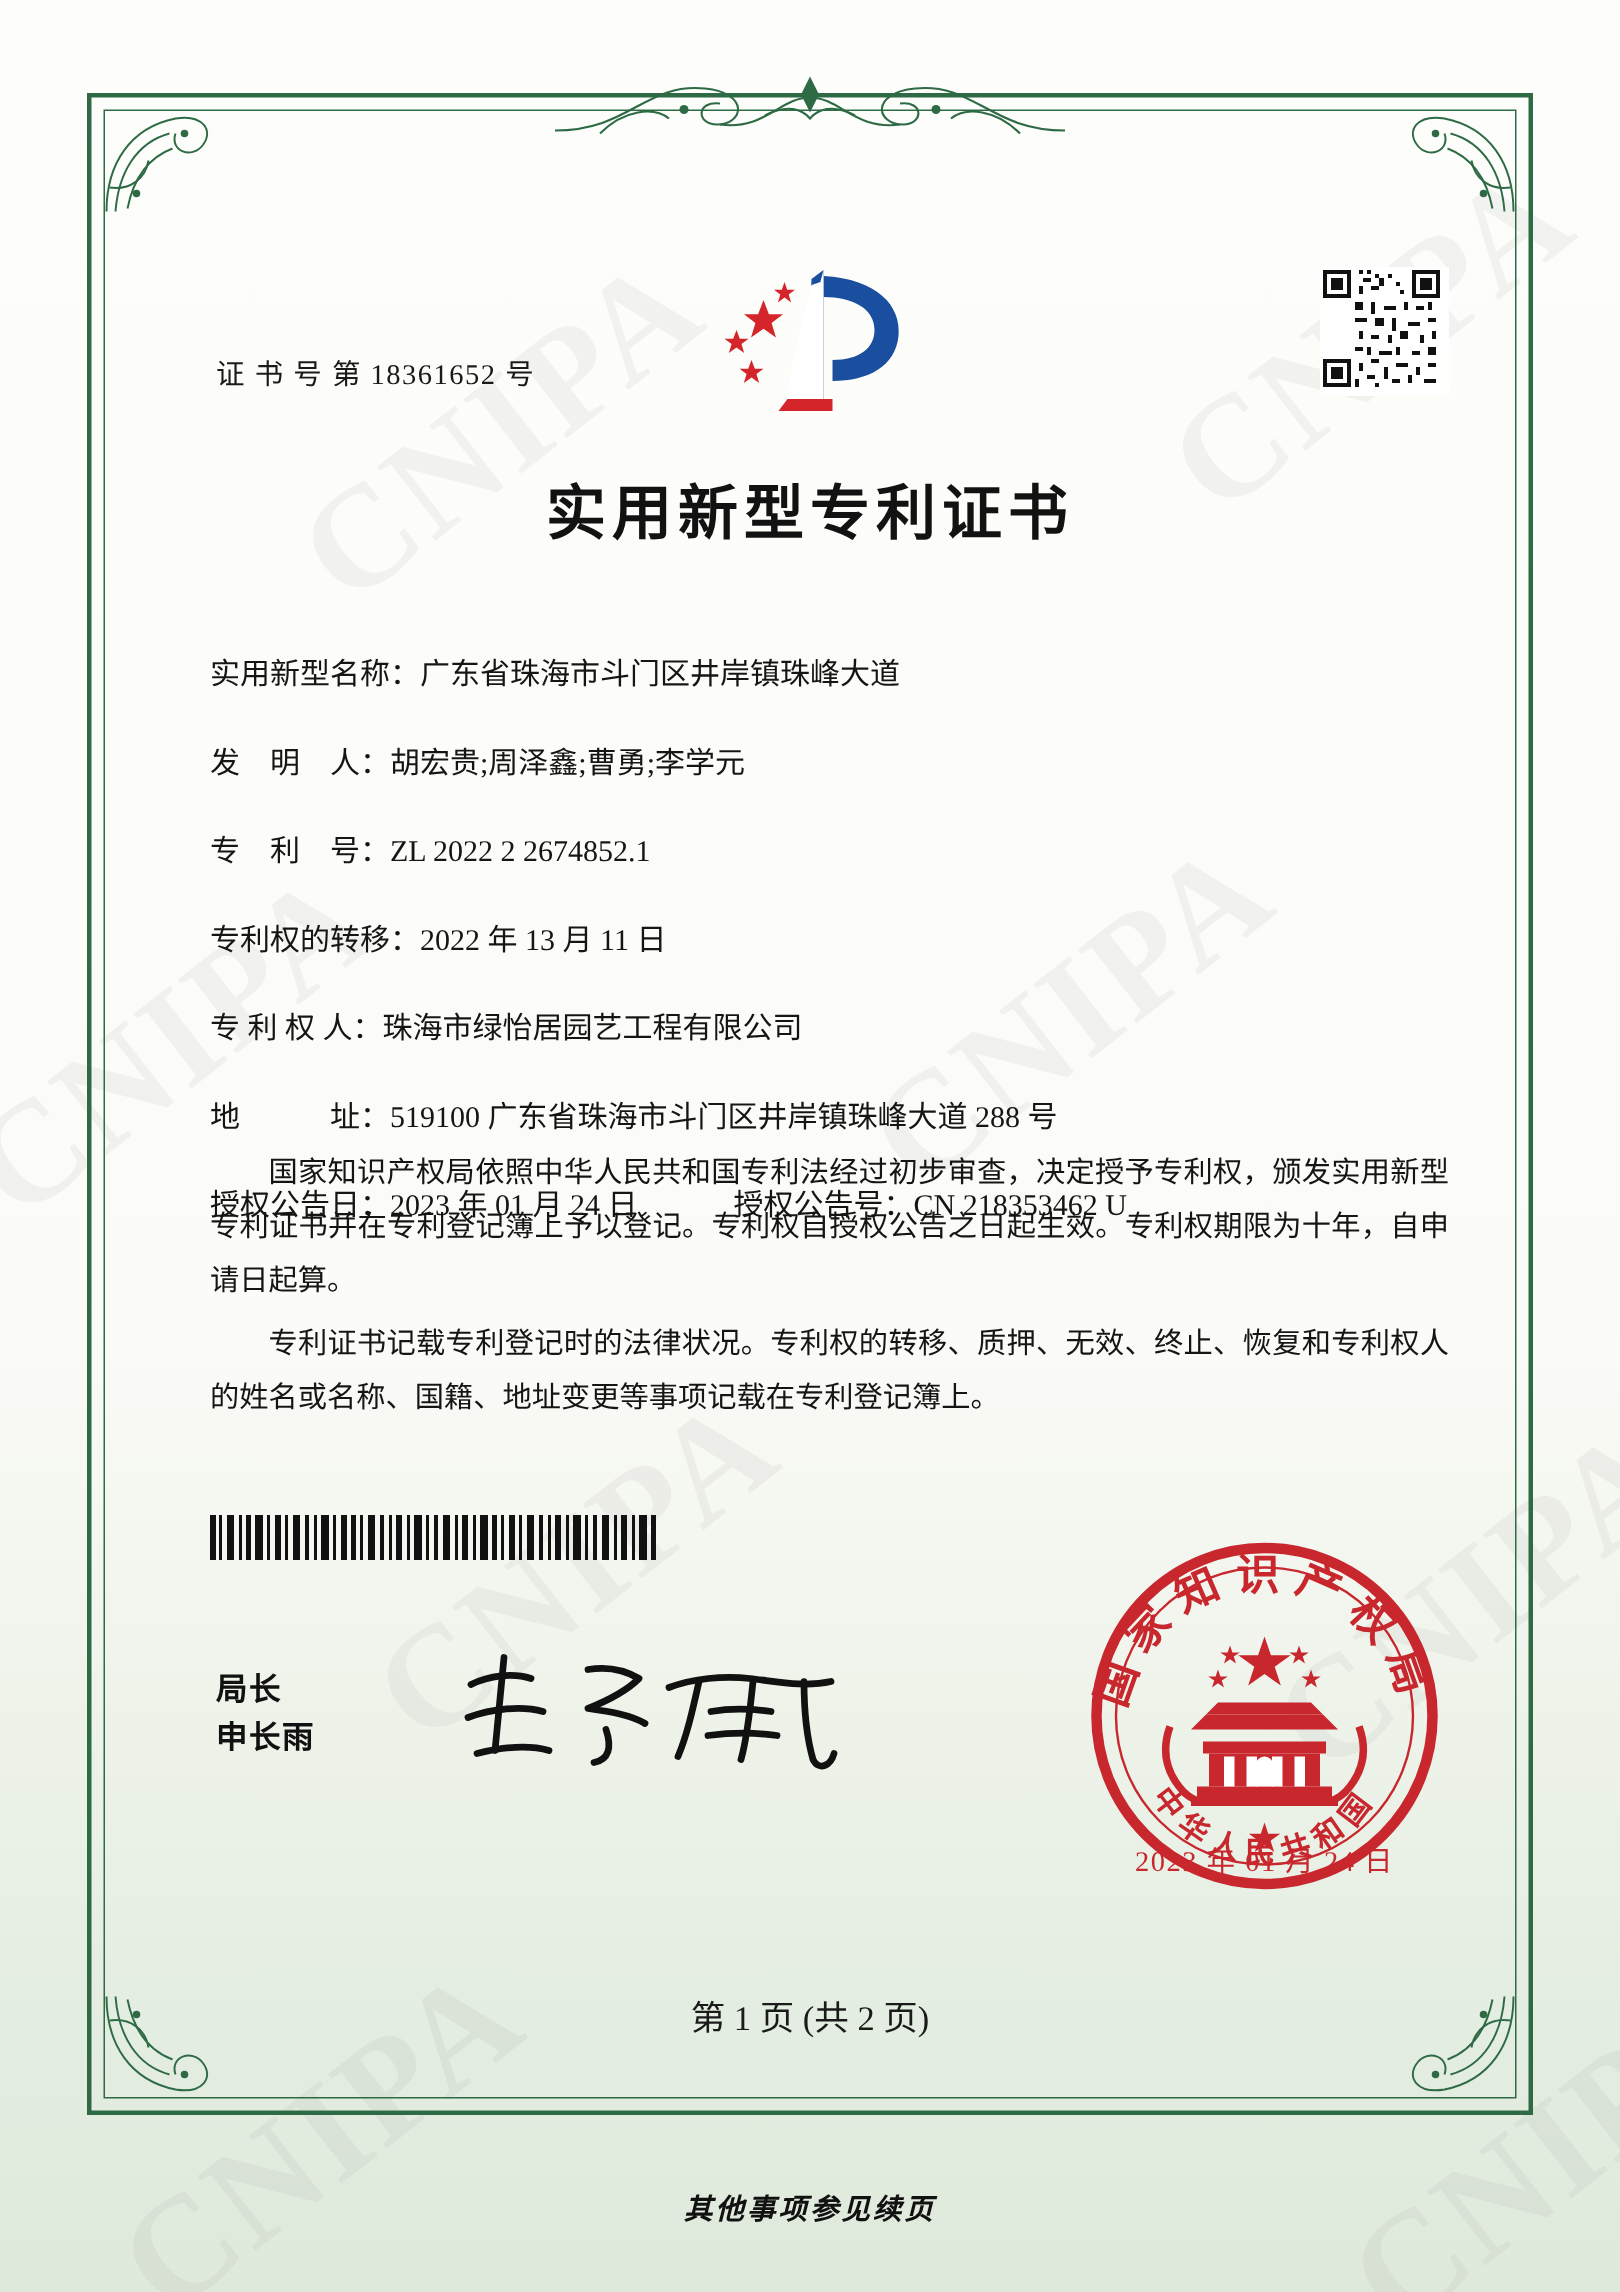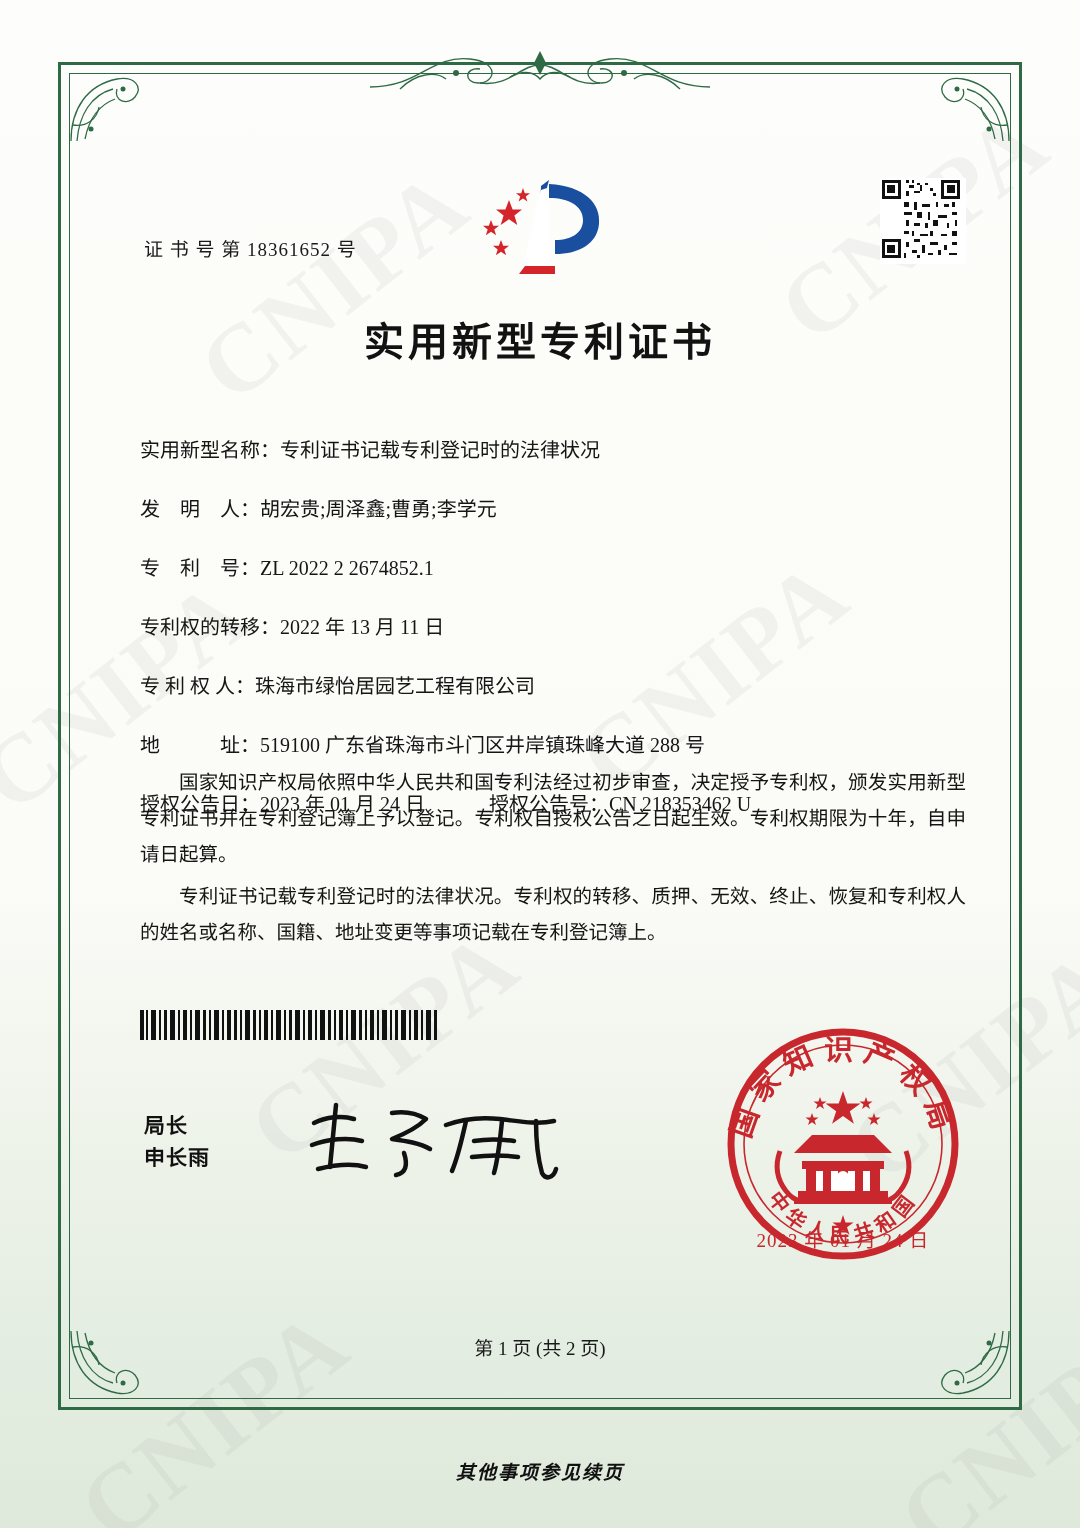--- a/index.html
+++ b/index.html
@@ -222,21 +222,21 @@
     letter-spacing: 1px;
     font-family: "Liberation Serif", serif;
   }
 
   .page-no {
     position: absolute;
     left: 0;
     right: 0;
     bottom: 18px;
     text-align: center;
-    font-size: 19px;
+    font-size: 23px;
     color: #1a1a1a;
   }
 
   .footnote {
     position: absolute;
     left: 0;
     right: 0;
     bottom: 44px;
     text-align: center;
     font-size: 19px;
@@ -409,21 +409,21 @@
           <polygon points="56,70 58.2,75.8 64,75.8 59.3,79.4 61.1,85.3 56,81.7 50.9,85.3 52.7,79.4 48,75.8 53.8,75.8"></polygon>
           <polygon points="78,18 79.8,23.2 85,23.2 80.8,26.4 82.4,31.6 78,28.4 73.6,31.6 75.2,26.4 71,23.2 76.2,23.2"></polygon>
         </g>
       </svg>
     </div>
 
     <div class="doc-title">实用新型专利证书</div>
 
     <div class="fields">
       <div class="field">
-        <span class="lbl">实用新型名称：</span><span class="val">专利证书记载专利登记时的法律状况</span>
+        <span class="lbl">实用新型名称：</span><span class="val">广东省珠海市斗门区井岸镇珠峰大道</span>
       </div>
       <div class="field">
         <span class="lbl">发　明　人：</span><span class="val">胡宏贵;周泽鑫;曹勇;李学元</span>
       </div>
       <div class="field">
         <span class="lbl">专　利　号：</span><span class="val">ZL 2022 2 2674852.1</span>
       </div>
       <div class="field">
         <span class="lbl">专利权的转移：</span><span class="val">2022 年 13 月 11 日</span>
       </div>

